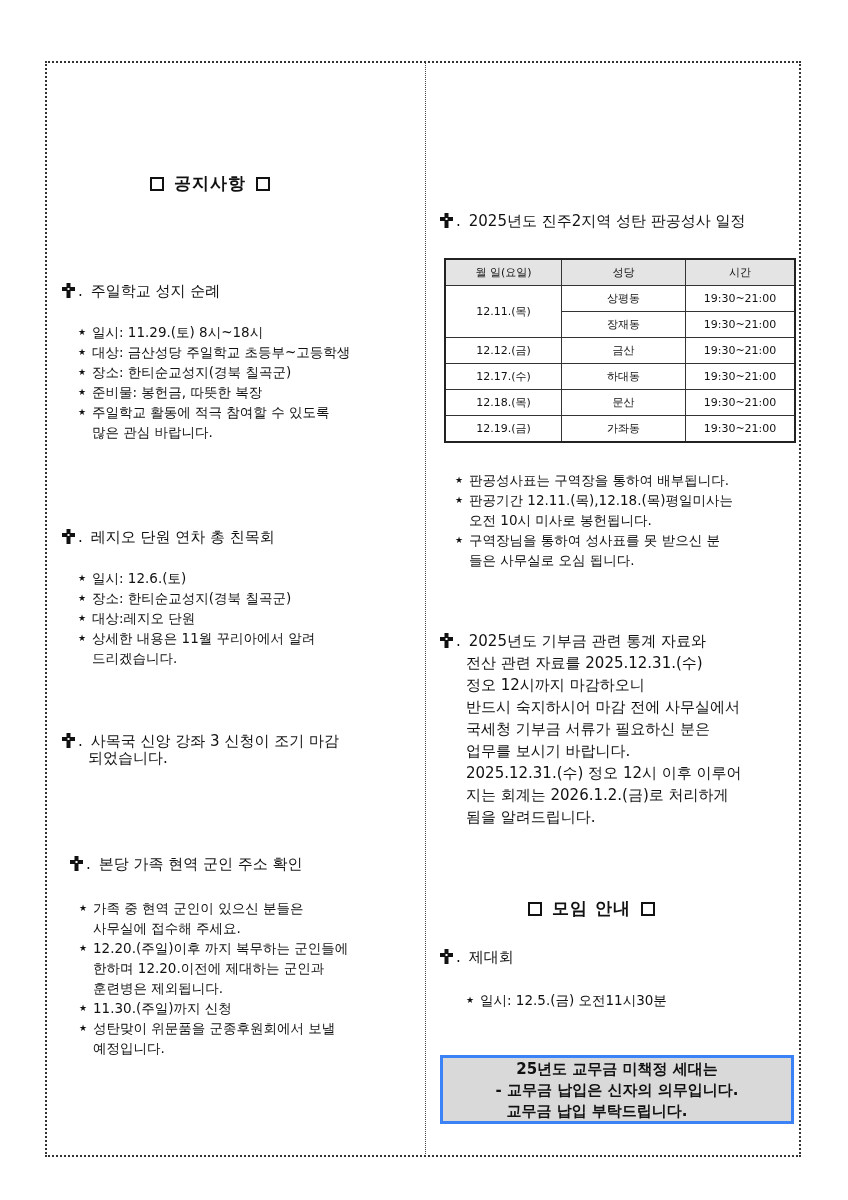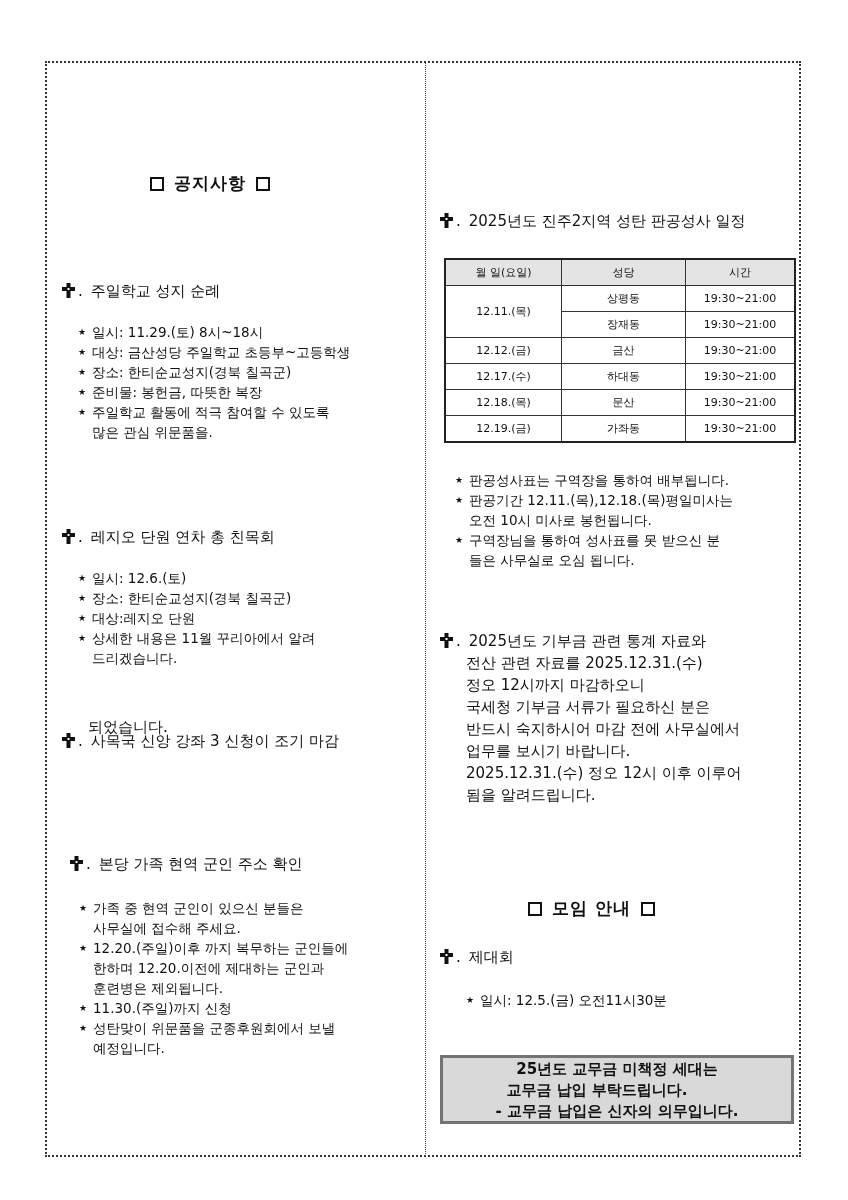--- a/index.html
+++ b/index.html
@@ -38,21 +38,21 @@
       border-collapse: collapse; font-size: 11px; width: 352px; border: 2px solid #222;
     }
     table.sched th, table.sched td {
       border: 1px solid #333; text-align: center; height: 25px; padding: 0;
     }
     table.sched th { background: #e4e4e4; font-weight: normal; }
     .para { font-size: 15px; line-height: 22px; }
     .u { }
     .notice-box {
       position: absolute; left: 440px; top: 1055px; width: 354px; height: 69px;
-      background: #d9d9d9; border: 3px solid #737373; box-sizing: border-box;
+      background: #d9d9d9; border: 3px solid #3b82f6; box-sizing: border-box;
       font-size: 15px; line-height: 21px; font-weight: bold; text-align: center; padding-top: 1px;
     }
     .notice-box div { white-space: pre; }
   </style>
 </head>
 <body>
 
 <div class="frame"></div>
 <div class="divider"></div>
 
@@ -85,21 +85,21 @@
       <span class="star">★</span>
       <span class="txt">장소: 한티순교성지(경북 칠곡군)</span>
     </li>
   <li>
       <span class="star">★</span>
       <span class="txt">준비물: 봉헌금, 따뜻한 복장</span>
     </li>
   <li>
       <span class="star">★</span>
       <span class="txt">주일학교 활동에 적극 참여할 수 있도록
-많은 관심 위문품을.</span>
+많은 관심 바랍니다.</span>
     </li>
 </ul>
 
 <div class="abs heading" style="left:62px; top:526px;">
   <span class="cross">
       <svg width="13" height="15" viewBox="0 0 13 15">
         <path d="M4.5 0h4v4h4.5v4h-4.5v7h-4v-7h-4.5v-4h4.5z" fill="#111"></path>
         <rect x="5.5" y="5" width="2" height="2" fill="#fff"></rect>
       </svg>
     </span>
@@ -129,21 +129,21 @@
 <div class="abs heading" style="left:62px; top:730px;">
   <span class="cross">
       <svg width="13" height="15" viewBox="0 0 13 15">
         <path d="M4.5 0h4v4h4.5v4h-4.5v7h-4v-7h-4.5v-4h4.5z" fill="#111"></path>
         <rect x="5.5" y="5" width="2" height="2" fill="#fff"></rect>
       </svg>
     </span>
     <span class="dot">.</span>
   <span>사목국 신앙 강좌 3 신청이 조기 마감</span>
 </div>
-<div class="abs para" style="left:88px; top:716px;">되었습니다.</div>
+<div class="abs para" style="left:88px; top:747px;">되었습니다.</div>
 
 <div class="abs heading" style="left:70px; top:853px;">
   <span class="cross">
       <svg width="13" height="15" viewBox="0 0 13 15">
         <path d="M4.5 0h4v4h4.5v4h-4.5v7h-4v-7h-4.5v-4h4.5z" fill="#111"></path>
         <rect x="5.5" y="5" width="2" height="2" fill="#fff"></rect>
       </svg>
     </span>
     <span class="dot">.</span>
   <span>본당 가족 현역 군인 주소 확인</span>
@@ -247,24 +247,25 @@
           <path d="M4.5 0h4v4h4.5v4h-4.5v7h-4v-7h-4.5v-4h4.5z" fill="#111"></path>
           <rect x="5.5" y="5" width="2" height="2" fill="#fff"></rect>
         </svg>
       </span>
       <span style="margin-right:8px;">.</span>
     <span>2025년도 기부금 관련 통계 자료와</span>
   </div>
   <div style="padding-left:26px;">
     <div><span>전산 관련 자료를 </span><span class="u">2025.12.31.(수)</span></div>
     <div><span class="u">정오 12시</span><span>까지 마감하오니</span></div>
+    <div>반드시 숙지하시어 마감 전에 사무실에서</div>
     <div>국세청 기부금 서류가 필요하신 분은</div>
-    <div>반드시 숙지하시어 마감 전에 사무실에서</div>
     <div>업무를 보시기 바랍니다.</div>
     <div><span class="u">2025.12.31.(수) 정오 12시 이후</span><span> 이루어</span></div>
+    <div>지는 회계는 2026.1.2.(금)로 처리하게</div>
     <div>됨을 알려드립니다.</div>
   </div>
 </div>
 
 <div class="abs section-title" style="left:528px; top:880px;margin-top:17px;">
   <span class="sq"></span>
   <span>모임 안내</span>
   <span class="sq"></span>
 </div>
 
@@ -280,15 +281,15 @@
 </div>
 <ul class="abs bullets" style="left:466px; top:990px;">
   <li>
       <span class="star">★</span>
       <span class="txt">일시: 12.5.(금) 오전11시30분</span>
     </li>
 </ul>
 
 <div class="notice-box">
   <div>25년도 교무금 미책정 세대는</div>
+  <div>- 교무금 납입은 신자의 의무입니다.</div>
   <div style="padding-right:40px;">교무금 납입 부탁드립니다.</div>
-  <div>- 교무금 납입은 신자의 의무입니다.</div>
 </div>
 
 </body></html>

